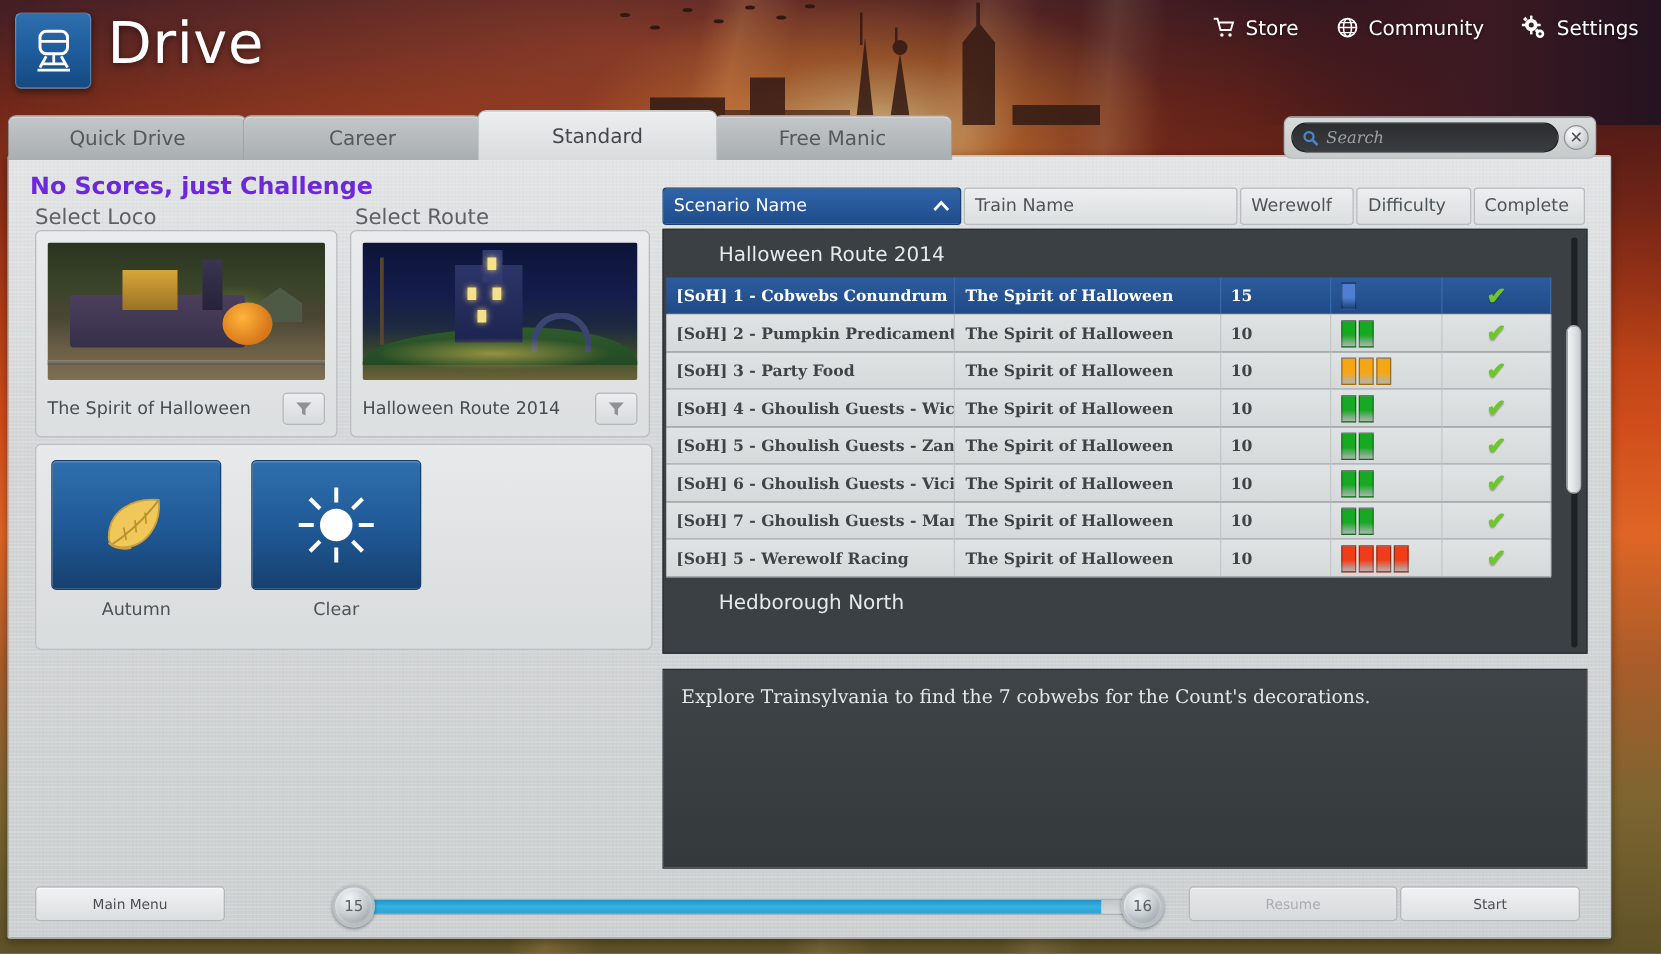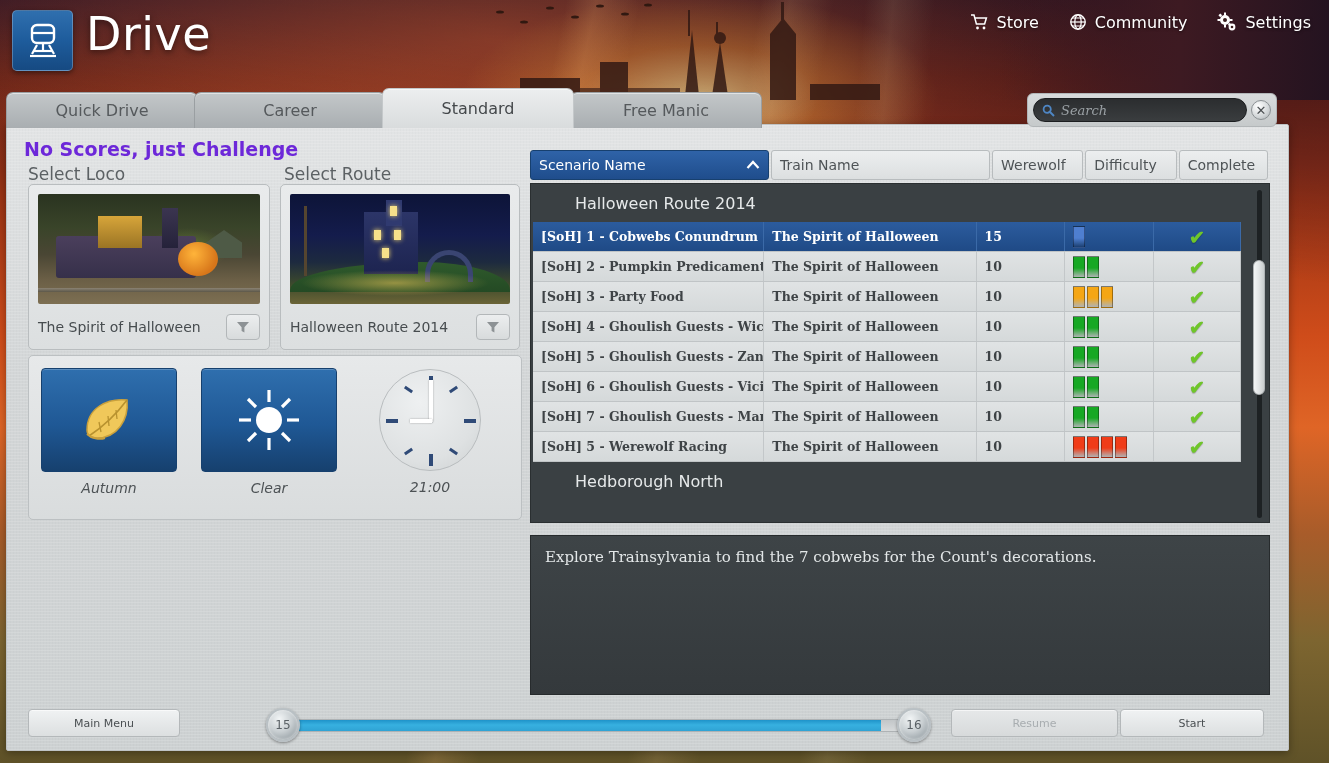--- a/index.html
+++ b/index.html
@@ -172,21 +172,21 @@
     position: absolute; left: 28px; top: 355px; width: 494px; height: 165px; z-index: 5;
     background: linear-gradient(180deg, #e7e9ea 0%, #d9dcdd 100%);
     border: 1px solid #bcc0c2; border-radius: 5px;
   }
   .env-tile {
     width: 136px; height: 104px; border-radius: 4px;
     background: linear-gradient(180deg, #2f6fae 0%, #1f5895 55%, #16406e 100%);
     border: 1px solid #16406e; display:flex; align-items:center; justify-content:center; cursor: pointer;
     box-shadow: inset 0 1px 0 rgba(255,255,255,.22);
   }
-  .env-cap { text-align: center; font-size: 14px; color: #4d5255; margin-top: 8px; font-style: italic; }
+  .env-cap { text-align: center; font-size: 14px; color: #4d5255; margin-top: 8px; }
 
   .clock {
     width: 102px; height: 102px; border-radius: 50%;
     background: radial-gradient(circle at 40% 32%, #eef0f1 0%, #dee1e2 65%, #ccd0d1 100%);
     border: 1px solid #b9bdbf; position: relative;
   }
   .tick { position: absolute; background: #2f4a77; }
   .hand { position: absolute; background: #fff; box-shadow: 0 0 2px rgba(0,0,0,.35); }
 
   
@@ -453,35 +453,20 @@
           <line x1="12" y1="12" x2="20" y2="20"></line>
             <line x1="46" y1="46" x2="54" y2="54"></line>
           <line x1="54" y1="12" x2="46" y2="20"></line>
             <line x1="20" y1="46" x2="12" y2="54"></line>
         </g>
       </svg>
     </div>
     <div class="env-cap">Clear</div>
   </div>
 
-  <div style="position:absolute; left:350px; top:13px;">
-    <div class="clock">
-      <div class="tick" style="left:49px; top:6px; width:4px; height:12px;"></div>
-      <div class="tick" style="left:49px; top:84px; width:4px; height:12px;"></div>
-      <div class="tick" style="left:6px; top:49px; width:12px; height:4px;"></div>
-      <div class="tick" style="left:84px; top:49px; width:12px; height:4px;"></div>
-      <div class="tick" style="left:24px; top:18px; width:9px; height:3px; transform:rotate(35deg);"></div>
-      <div class="tick" style="left:69px; top:18px; width:9px; height:3px; transform:rotate(-35deg);"></div>
-      <div class="tick" style="left:24px; top:80px; width:9px; height:3px; transform:rotate(-35deg);"></div>
-      <div class="tick" style="left:69px; top:80px; width:9px; height:3px; transform:rotate(35deg);"></div>
-      <div class="hand" style="left:49px; top:10px; width:4px; height:42px;"></div>
-      <div class="hand" style="left:30px; top:49px; width:22px; height:4px;"></div>
-    </div>
-    <div class="env-cap">21:00</div>
-  </div>
 </div>
 
 <div class="table-wrap">
   <div class="thead">
     <div class="th sorted" style="width:241px;">
       <span>Scenario Name</span>
       <svg width="14" height="10" viewBox="0 0 14 10">
         <polyline points="1.5,8 7,2 12.5,8" fill="none" stroke="#fff" stroke-width="2.2"></polyline>
       </svg>
     </div>

